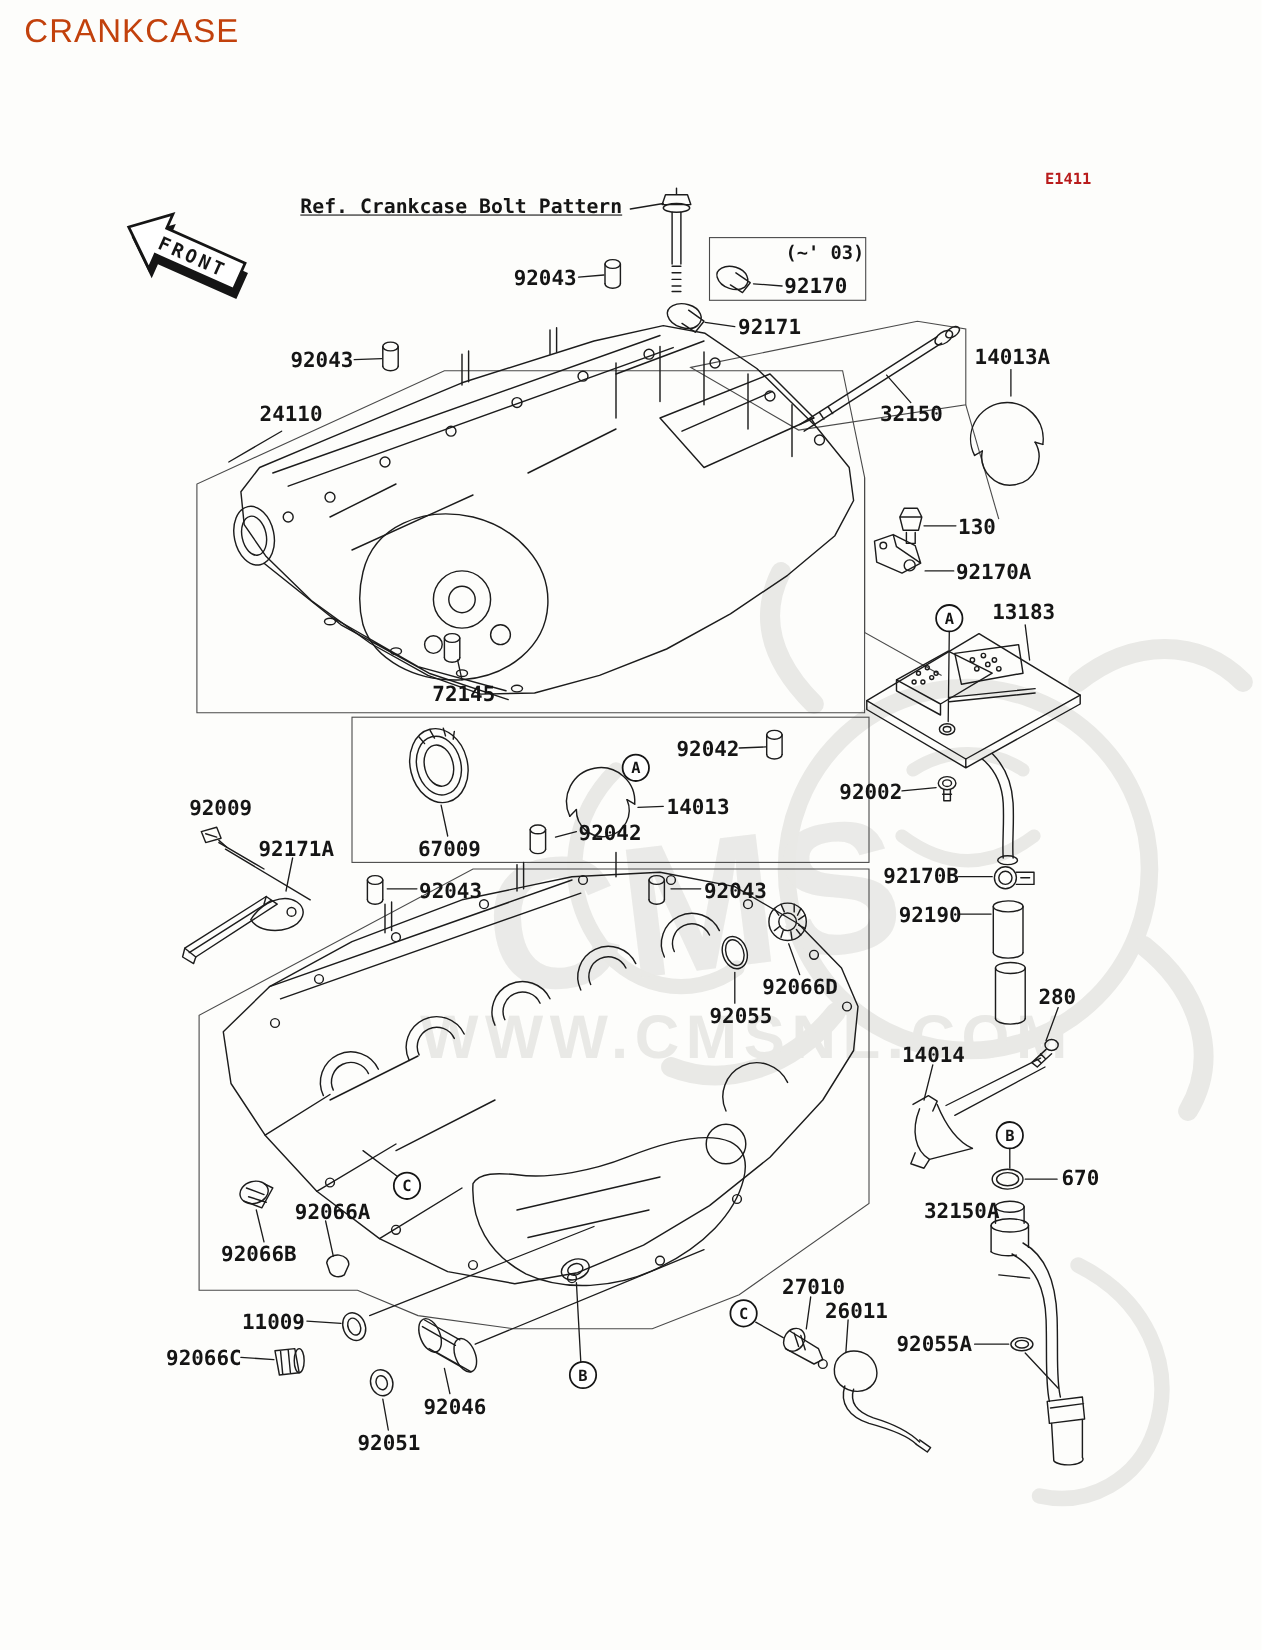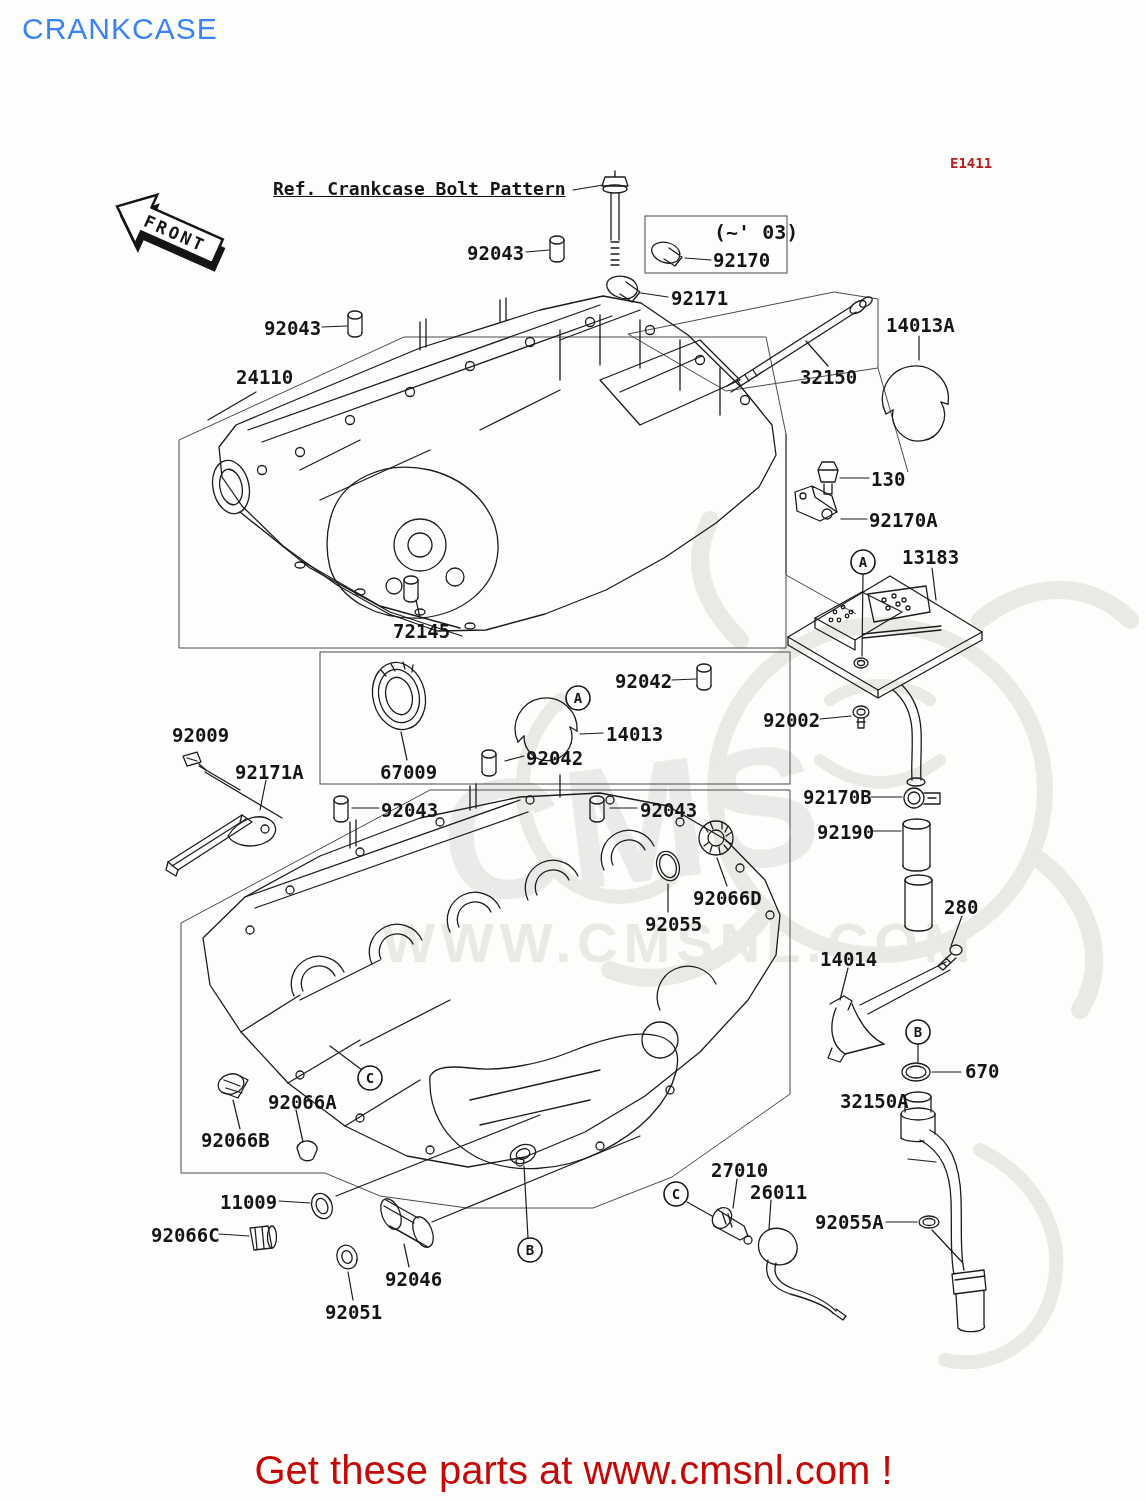--- a/index.html
+++ b/index.html
@@ -1,23 +1,23 @@
 <!DOCTYPE html>
 <html><head>
 <meta charset="utf-8">
 <style>
   html,body{margin:0;padding:0;background:#ffffff;}
   #page{position:relative;width:1147px;height:1500px;background:#fdfdfb;overflow:hidden;
         font-family:"DejaVu Sans Mono", monospace;}
   #art{position:absolute;left:0;top:0;}
   .pl{position:absolute;font:bold 19px "DejaVu Sans Mono", monospace;color:#151515;
       white-space:nowrap;letter-spacing:0px;}
-  .pl.small{font-size:20px;}
+  .pl.small{font-size:17px;}
   #title{position:absolute;left:22px;top:12px;font:30px "Liberation Sans", sans-serif;
-         color:#3b82f6;letter-spacing:1px;white-space:nowrap;}
+         color:#c2410c;letter-spacing:1px;white-space:nowrap;}
   #refnote{position:absolute;left:273px;top:178px;font:bold 18px "DejaVu Sans Mono", monospace;
            color:#151515;white-space:nowrap;text-decoration:underline;}
   #ecode{position:absolute;left:950px;top:155px;font:bold 14px "DejaVu Sans Mono", monospace;
          color:#b91c1c;}
   #footer{position:absolute;left:0;right:0;top:1448px;text-align:center;
           font:40px "Liberation Sans", sans-serif;color:#c40808;white-space:nowrap;}
   .lw{stroke:#1c1c1c;stroke-width:1.3;fill:none;stroke-linejoin:round;stroke-linecap:round;}
   .bx{stroke:#4a4a4a;stroke-width:1;fill:none;stroke-linejoin:miter;}
   .ld{stroke:#1c1c1c;stroke-width:1.2;fill:none;stroke-linecap:round;}
   .wm{stroke:#e9e9e6;fill:none;stroke-linecap:round;}
@@ -387,15 +387,14 @@
 <div class="pl" style="left:268px;top:1091px">92066A</div>
 <div class="pl" style="left:201px;top:1129px">92066B</div>
 <div class="pl" style="left:220px;top:1191px">11009</div>
 <div class="pl" style="left:151px;top:1224px">92066C</div>
 <div class="pl" style="left:385px;top:1268px">92046</div>
 <div class="pl" style="left:325px;top:1301px">92051</div>
 <div class="pl" style="left:711px;top:1159px">27010</div>
 <div class="pl" style="left:750px;top:1181px">26011</div>
 <div class="pl" style="left:815px;top:1211px">92055A</div>
 
-<div id="footer">Get these parts at www.cmsnl.com !</div>
 
 </div>
 
 </body></html>

